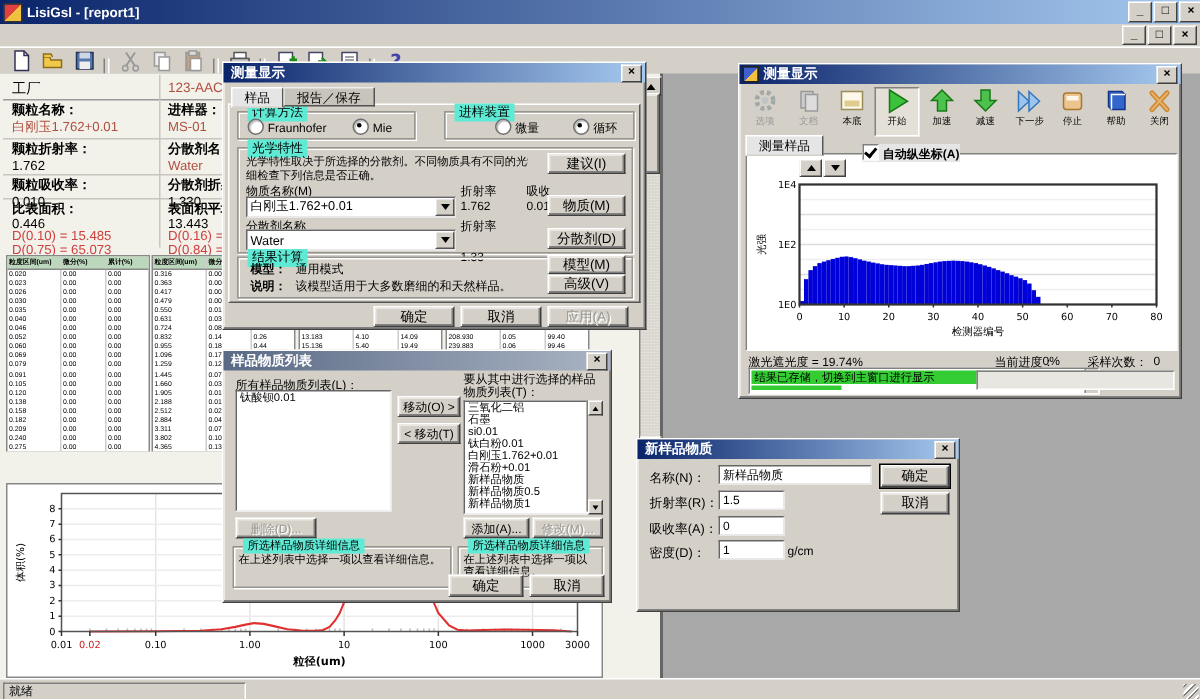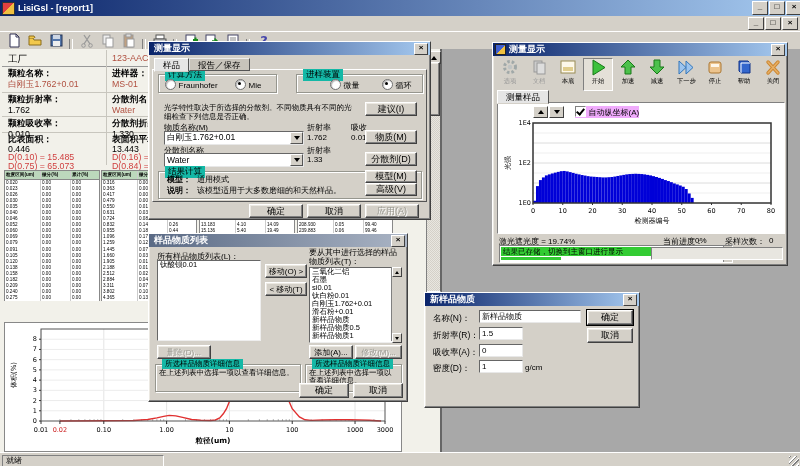--- a/index.html
+++ b/index.html
@@ -11,21 +11,21 @@
   .sunken{border:1px solid;border-color:#808080 #fff #fff #808080;background:#fff;}
   .titlebar{background:linear-gradient(90deg,#0a246a,#a6caf0);color:#fff;font-weight:bold;display:flex;align-items:center;padding:0 2px;}
   .titlebar.dim{background:linear-gradient(90deg,#5a6a85,#aab4c4);}
   .titlebar .cap{font-size:9px;white-space:nowrap;overflow:hidden;flex:1;padding-left:3px;}
   .xbtn{width:12px;height:10px;background:#d4d0c8;border:1px solid;border-color:#fff #404040 #404040 #fff;color:#000;font-size:8px;line-height:8px;text-align:center;font-weight:bold;flex:none;}
   .capbtn{width:14px;height:12px;background:#d4d0c8;border:1px solid;border-color:#fff #404040 #404040 #fff;color:#000;font-size:8px;line-height:10px;text-align:center;font-weight:bold;margin-left:1px;}
   .btn{background:#d4d0c8;border:1px solid;border-color:#fff #404040 #404040 #fff;box-shadow:inset -1px -1px 0 #808080,inset 1px 1px 0 #ece9e2;font-size:9px;text-align:center;display:flex;align-items:center;justify-content:center;white-space:nowrap;}
   .btn.default{outline:1px solid #000;}
   .btn.disabled{color:#9a9a92;text-shadow:1px 1px 0 #fff;}
   .grp{border:1px solid #96968e;box-shadow:1px 1px 0 #fff,inset 1px 1px 0 #fff;}
-  .glabel{position:absolute;top:-6px;left:6px;background:#14b8a6;padding:0 3px;font-size:8.5px;}
+  .glabel{position:absolute;top:-6px;left:6px;background:#5eead4;padding:0 3px;font-size:8.5px;}
   .radio{width:9px;height:9px;border-radius:50%;background:#fff;border:1px solid #707070;box-shadow:inset 1px 1px 1px #b8b8b8;display:inline-block;vertical-align:-2px;}
   .radio.sel::after{content:"";display:block;width:3px;height:3px;border-radius:50%;background:#000;margin:2px 0 0 2px;}
   .cbox{width:9px;height:9px;background:#fff;border:1px solid;border-color:#808080 #fff #fff #808080;display:inline-block;position:relative;vertical-align:-2px;}
   .cbox .check{position:absolute;left:2px;top:0;width:3px;height:6px;border-right:2px solid #000;border-bottom:2px solid #000;transform:rotate(40deg);}
   .combo{background:#fff;border:1px solid;border-color:#666 #e8e8e8 #e8e8e8 #666;display:flex;align-items:center;font-size:8.5px;}
   .combo .ctext{flex:1;padding-left:2px;white-space:nowrap;overflow:hidden;}
   .combo .cb-arrow{width:11px;align-self:stretch;background:#d4d0c8;border:1px solid;border-color:#fff #555 #555 #fff;display:flex;align-items:center;justify-content:center;}
   .tri-d{width:0;height:0;border-left:3px solid transparent;border-right:3px solid transparent;border-top:4px solid #000;}
   .tri-u{width:0;height:0;border-left:3px solid transparent;border-right:3px solid transparent;border-bottom:4px solid #000;}
   .field{background:#fff;border:1px solid;border-color:#666 #e8e8e8 #e8e8e8 #666;font-size:8.5px;padding:0 0 0 2px;font-family:"Liberation Sans","DejaVu Sans",sans-serif;}
@@ -726,20 +726,23 @@
   </div>
   <div class="abs" style="left:16px;top:37px;"><span class="radio"></span> <span style="font-size:8px;">Fraunhofer</span></div>
   <div class="abs" style="left:86px;top:37px;"><span class="radio sel"></span> <span style="font-size:8px;">Mie</span></div>
 
   <div class="abs grp" style="left:147px;top:32px;width:125px;height:17px;">
     <span class="glabel">进样装置</span>
   </div>
   <div class="abs" style="left:181px;top:37px;"><span class="radio"></span> <span style="font-size:8px;">微量</span></div>
   <div class="abs" style="left:233px;top:37px;"><span class="radio sel"></span> <span style="font-size:8px;">循环</span></div>
 
+  <div class="abs grp" style="left:9px;top:56px;width:262px;height:69px;">
+    <span class="glabel">光学特性</span>
+  </div>
   <div class="abs" style="left:15px;top:61px;font-size:7.5px;white-space:nowrap;width:188px;overflow:hidden;">光学特性取决于所选择的分散剂。不同物质具有不同的光学性质，请仔</div>
   <div class="abs" style="left:15px;top:70px;font-size:7.5px;">细检查下列信息是否正确。</div>
   <div class="abs btn" style="left:216px;top:60px;width:50px;height:12px;">建议(I)</div>
   <div class="abs" style="left:15px;top:80px;font-size:8px;">物质名称(M)</div>
   <div class="abs" style="left:158px;top:80px;font-size:8px;">折射率</div>
   <div class="abs" style="left:202px;top:80px;font-size:8px;">吸收</div>
   <div class="abs combo" style="left:15px;top:89px;width:138px;height:12px;">
     <span class="ctext">白刚玉1.762+0.01</span>
       <span class="cb-arrow">
         <span class="tri-d"></span>
@@ -749,21 +752,21 @@
   <div class="abs" style="left:202px;top:91px;font-size:8px;">0.01</div>
   <div class="abs btn" style="left:216px;top:88px;width:50px;height:12px;">物质(M)</div>
   <div class="abs" style="left:15px;top:103px;font-size:8px;">分散剂名称</div>
   <div class="abs" style="left:158px;top:103px;font-size:8px;">折射率</div>
   <div class="abs combo" style="left:15px;top:111px;width:138px;height:12px;">
     <span class="ctext">Water</span>
       <span class="cb-arrow">
         <span class="tri-d"></span>
       </span>
   </div>
-  <div class="abs" style="left:158px;top:113px;font-size:8px;">1.33</div>
+  <div class="abs" style="left:158px;top:125px;font-size:8px;">1.33</div>
   <div class="abs btn" style="left:216px;top:110px;width:50px;height:12px;">分散剂(D)</div>
 
   <div class="abs grp" style="left:9px;top:129px;width:262px;height:26px;">
     <span class="glabel">结果计算</span>
   </div>
   <div class="abs" style="left:18px;top:132px;font-size:8px;font-weight:bold;">模型：</div>
   <div class="abs" style="left:48px;top:132px;font-size:8px;">通用模式</div>
   <div class="abs btn" style="left:216px;top:128px;width:50px;height:11px;">模型(M)</div>
   <div class="abs" style="left:18px;top:143px;font-size:8px;font-weight:bold;">说明：</div>
   <div class="abs" style="left:48px;top:143px;font-size:8px;">该模型适用于大多数磨细的和天然样品。</div>
@@ -887,21 +890,21 @@
   <div class="abs" style="left:4px;top:47px;">
     <span class="tab">测量样品</span>
   </div>
   <div class="abs sunken" style="left:4px;top:59px;width:286px;height:130px;background:#fff;"></div>
   <div class="abs sbtn" style="left:40px;top:63px;width:13px;height:10px;">
       <div class="tri-u"></div>
     </div>
   <div class="abs sbtn" style="left:56px;top:63px;width:13px;height:10px;">
       <div class="tri-d"></div>
     </div>
-  <div class="abs" style="left:82px;top:63px;background:#f0abfc;">
+  <div class="abs" style="left:82px;top:53px;background:#e5e5e5;font-weight:bold;">
     <span class="cbox"><span class="check"></span></span> <span style="font-size:8px;">自动纵坐标(A)</span>
   </div>
   <div class="abs" style="left:10px;top:75px;"><svg width="274" height="112" font-family="DejaVu Sans" font-size="6.5">
         <line x1="30" y1="75" x2="268" y2="75" stroke="#efefef"></line>
         <line x1="30" y1="65" x2="268" y2="65" stroke="#dcdcdc"></line>
         <line x1="30" y1="55" x2="268" y2="55" stroke="#efefef"></line>
         <line x1="30" y1="45" x2="268" y2="45" stroke="#dcdcdc"></line>
         <line x1="30" y1="35" x2="268" y2="35" stroke="#efefef"></line>
         <line x1="30" y1="25" x2="268" y2="25" stroke="#dcdcdc"></line>
         <line x1="30" y1="15" x2="268" y2="15" stroke="#efefef"></line>

